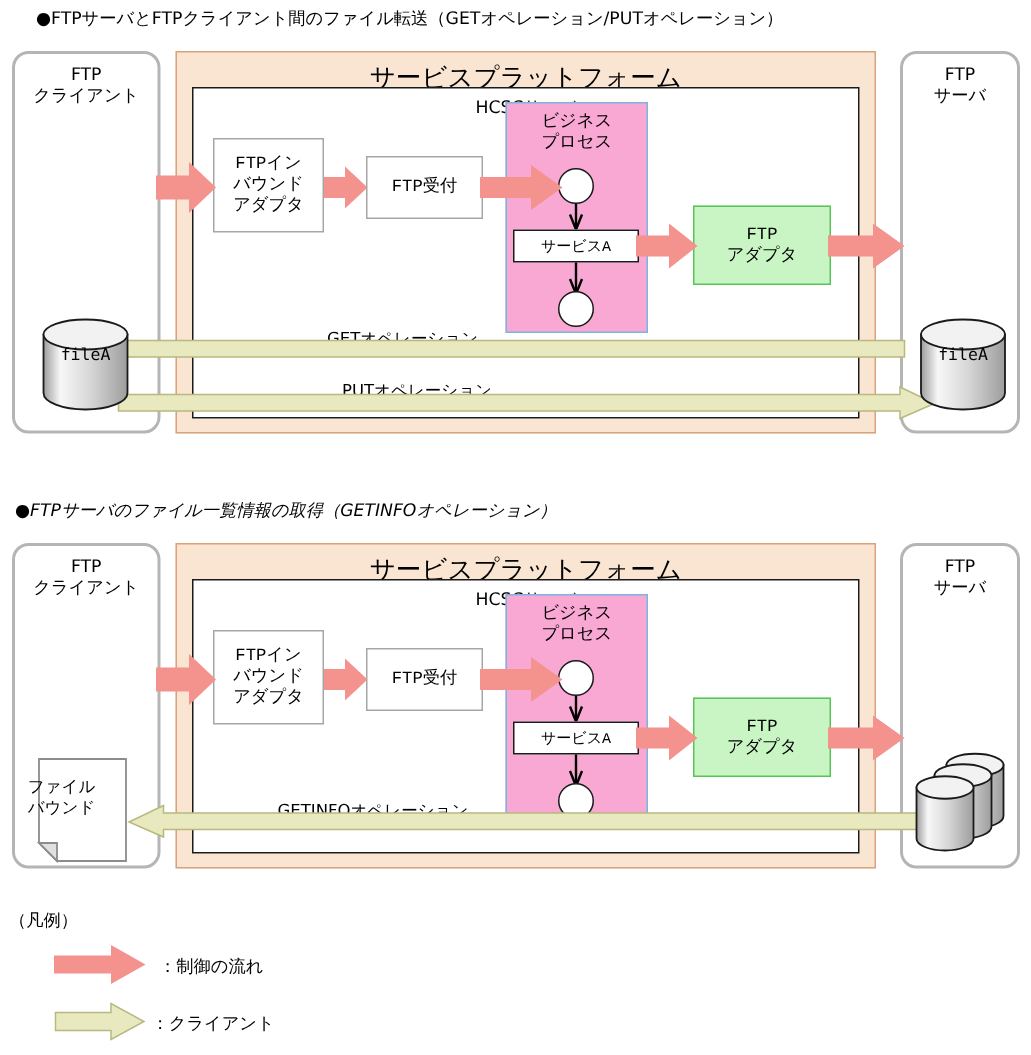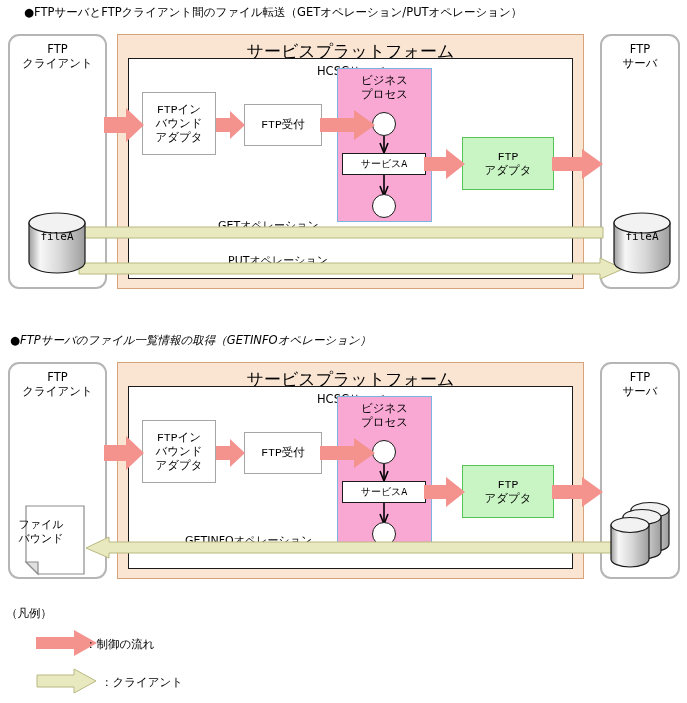--- a/index.html
+++ b/index.html
@@ -299,18 +299,18 @@
   <ellipse cx="37" cy="17" rx="19" ry="7.5" fill="#f2f2f2" stroke="#1a1a1a" stroke-width="1.2"></ellipse>
   <path d="M6 25 L6 59 A19 8 0 0 0 44 59 L44 25 Z" fill="url(#cyl2)" stroke="#1a1a1a" stroke-width="1.2"></path>
   <ellipse cx="25" cy="25" rx="19" ry="7.5" fill="#f2f2f2" stroke="#1a1a1a" stroke-width="1.2"></ellipse>
 </svg>
 
 <div class="abs legend-text" style="left:6px;top:606px;">（凡例）</div>
 
 <svg class="abs" style="left:36px;top:630px;" width="62" height="26">
   <path d="M0 7 L38 7 L38 0 L61 13 L38 26 L38 19 L0 19 Z" fill="#f4928e"></path>
 </svg>
-<div class="abs legend-text" style="left:85px;top:637px;">：制御の流れ</div>
+<div class="abs legend-text" style="left:106px;top:637px;">：制御の流れ</div>
 
 <svg class="abs" style="left:36px;top:668px;" width="62" height="26">
   <path d="M1 7 L38 7 L38 1 L60 13 L38 25 L38 19 L1 19 Z" fill="#e9e9c0" stroke="#b8b880" stroke-width="1"></path>
 </svg>
 <div class="abs legend-text" style="left:101px;top:675px;">：クライアント</div>
 
 </body></html>

